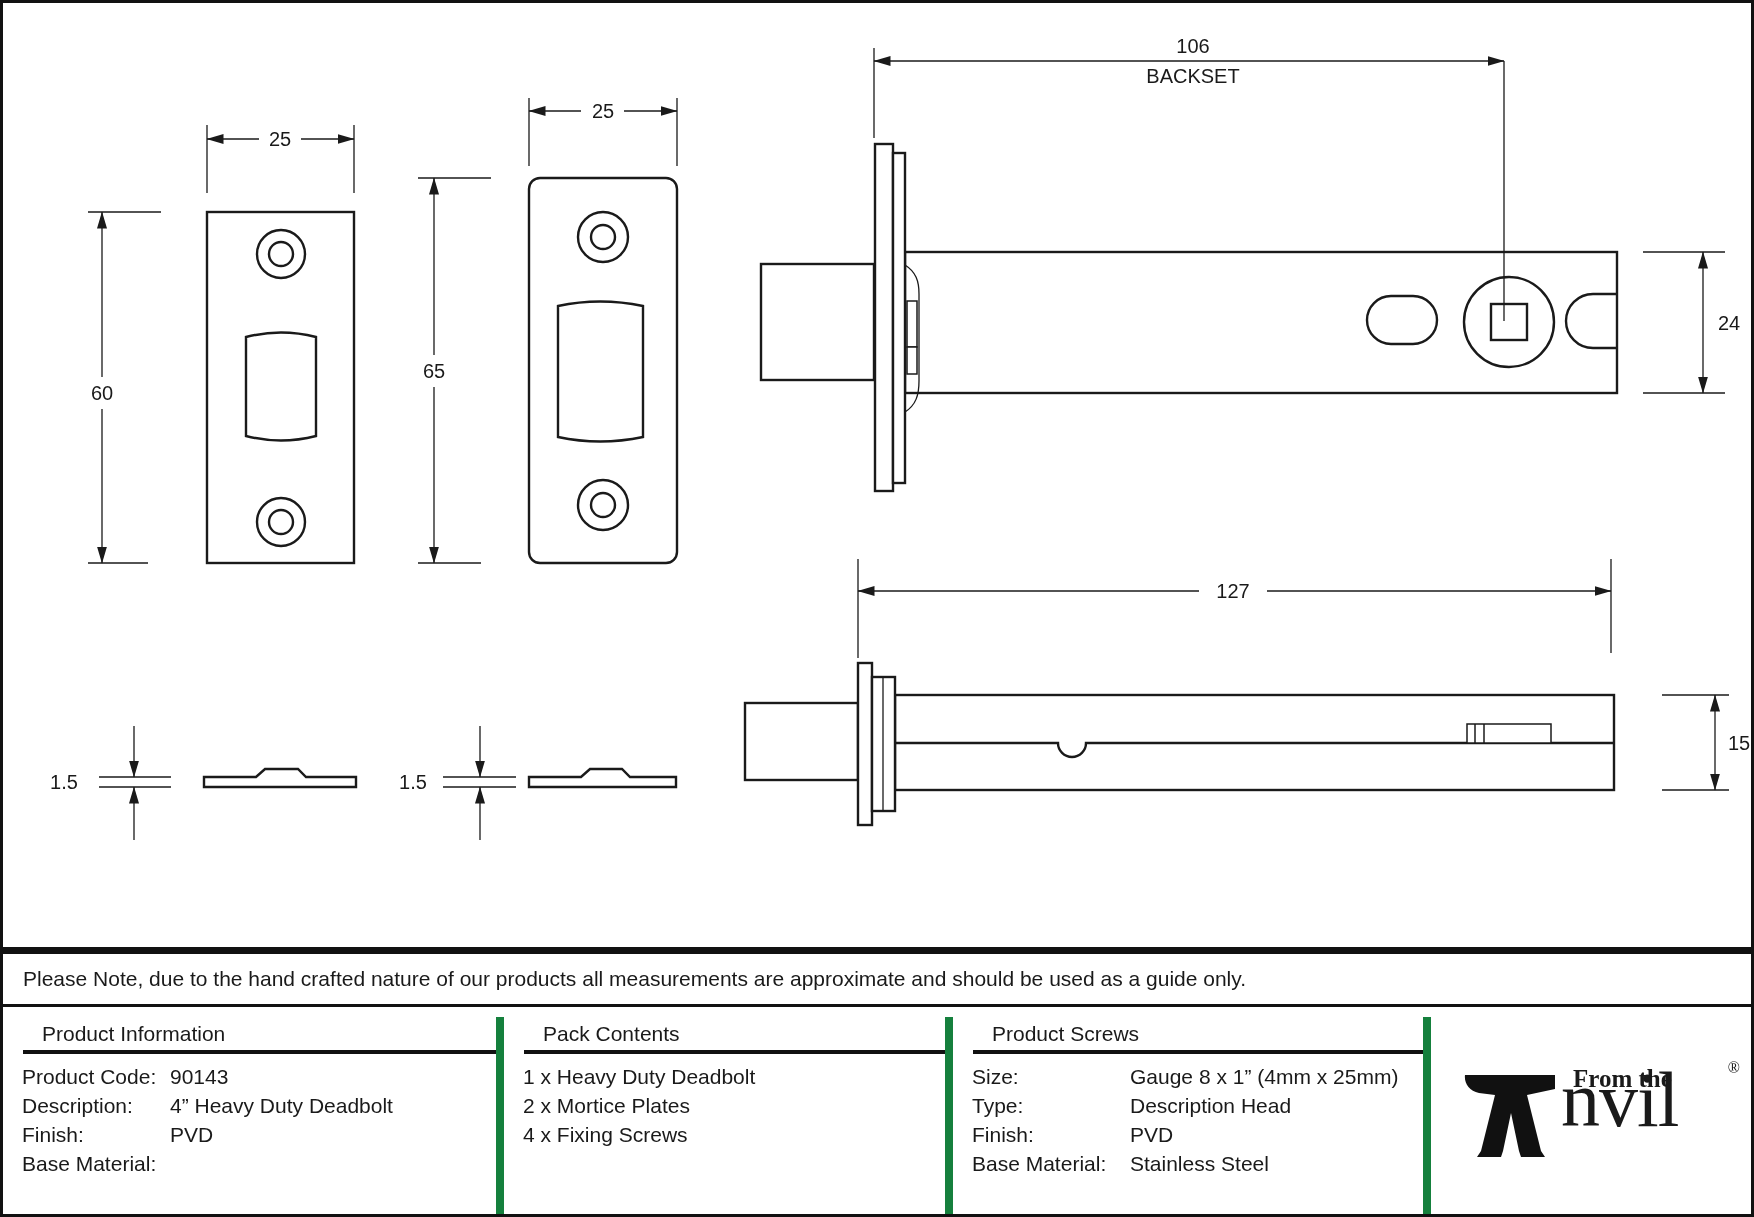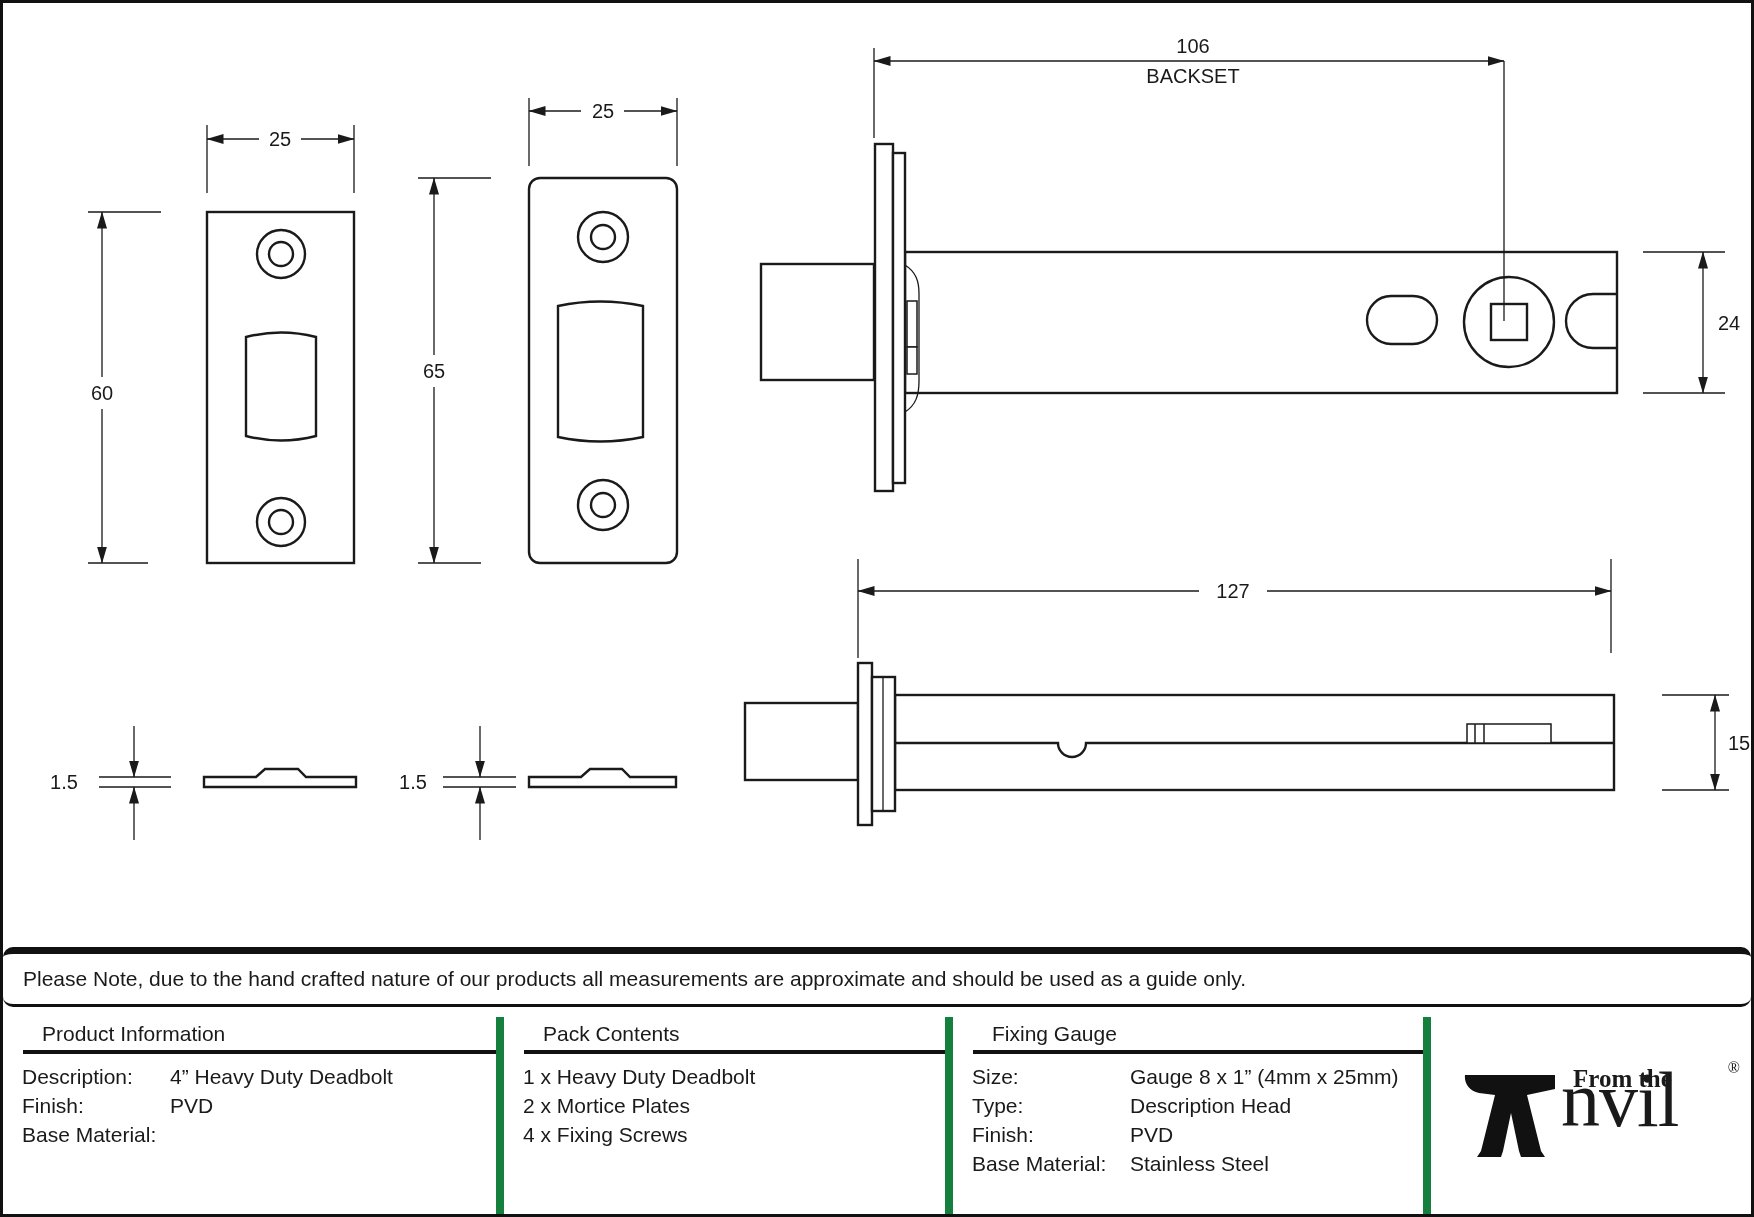--- a/index.html
+++ b/index.html
@@ -9,21 +9,21 @@
   #drawing{position:absolute;top:0;left:0;}
   .ln{stroke:#1a1a1a;stroke-width:2.4;fill:none;}
   .lnf{stroke:#1a1a1a;stroke-width:2.4;fill:#fff;}
   .thin{stroke:#1a1a1a;stroke-width:1.5;fill:#fff;}
   .dim{stroke:#1a1a1a;stroke-width:1.3;fill:none;}
   .dtxt{font:20px "Liberation Sans",sans-serif;fill:#1a1a1a;}
   .arr{fill:#1a1a1a;}
   
   #noteband{position:absolute;left:0;right:0;top:944px;height:50px;border-top:7px solid #111;
             border-bottom:3px solid #111;display:flex;align-items:center;padding-left:20px;
-            font-size:21px;border-radius:10px;}
+            font-size:21px;}
   
   .cell{position:absolute;top:1014px;height:197px;box-sizing:border-box;}
   .cell.b{border-left:8px solid #15803d;}
   #cell-pi{left:0;width:493px;}
   #cell-pc{left:493px;width:449px;}
   #cell-fs{left:942px;width:478px;}
   #cell-logo{left:1420px;width:328px;}
   .cellhead{height:33px;border-bottom:4px solid #111;line-height:33px;padding-left:19px;
             font-size:21px;margin-left:20px;}
   .cellbody{padding:12px 0 0 19px;font-size:21px;}
@@ -185,20 +185,24 @@
   <div id="noteband">
     <span>Please Note, due to the hand crafted nature of our products all measurements are approximate and should be used as a guide only.</span>
   </div>
 
   <div class="cell" id="cell-pi">
     <div class="cellhead">
       <span>Product Information</span>
     </div>
     <div class="cellbody">
       <div class="trow">
+        <span class="tlabel">Product Code:</span>
+        <span>90143</span>
+      </div>
+      <div class="trow">
         <span class="tlabel">Description:</span>
         <span>4” Heavy Duty Deadbolt</span>
       </div>
       <div class="trow">
         <span class="tlabel">Finish:</span>
         <span>PVD</span>
       </div>
       <div class="trow">
         <span class="tlabel">Base Material:</span>
         <span></span>
@@ -212,21 +216,21 @@
     </div>
     <div class="cellbody">
       <div class="pcitem">1 x Heavy Duty Deadbolt</div>
       <div class="pcitem">2 x Mortice Plates</div>
       <div class="pcitem">4 x Fixing Screws</div>
     </div>
   </div>
 
   <div class="cell b" id="cell-fs">
     <div class="cellhead">
-      <span>Fixing Gauge</span>
+      <span>Product Screws</span>
     </div>
     <div class="cellbody">
       <div class="trow">
         <span class="tlabel">Size:</span>
         <span>Gauge 8 x 1” (4mm x 25mm)</span>
       </div>
       <div class="trow">
         <span class="tlabel">Type:</span>
         <span>Description Head</span>
       </div>

